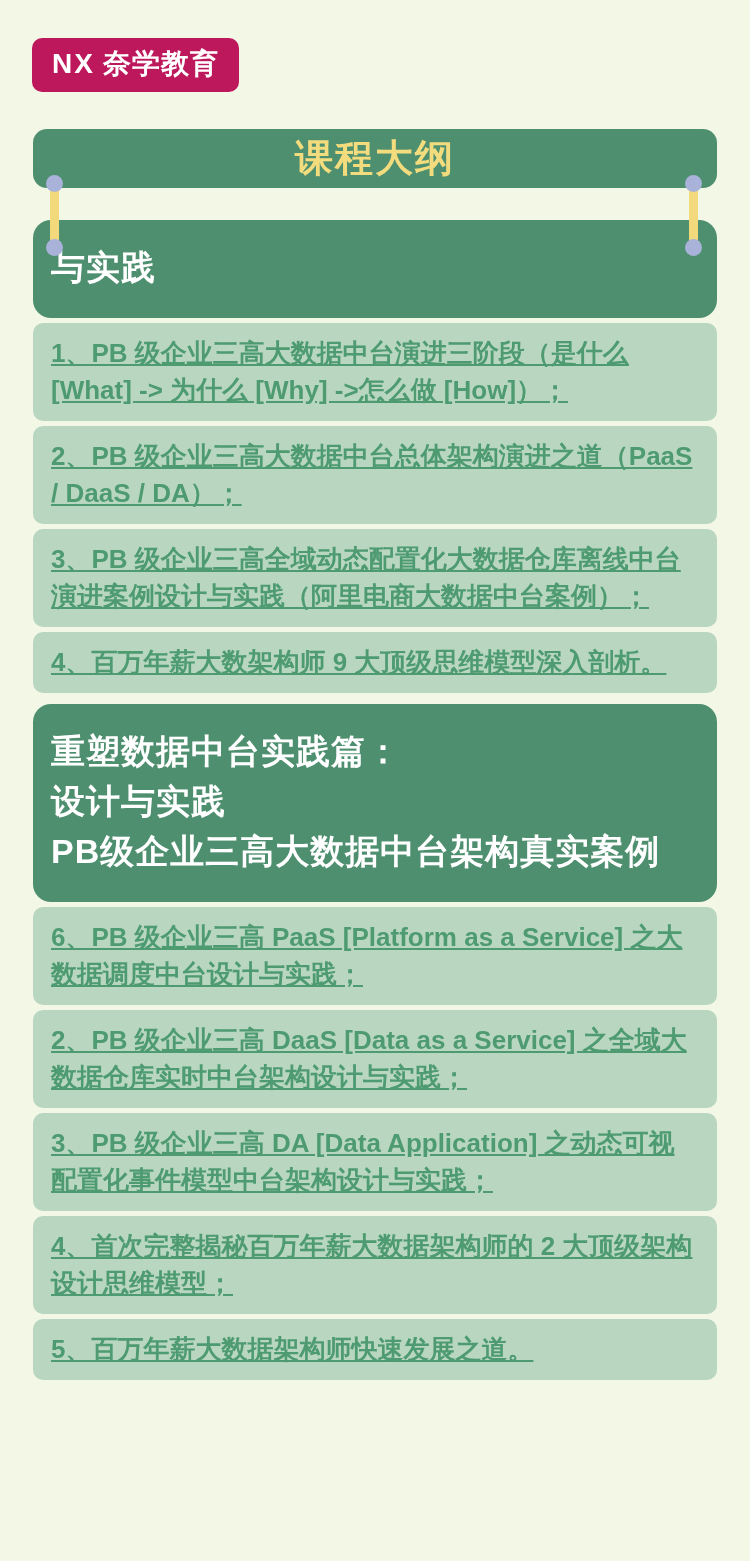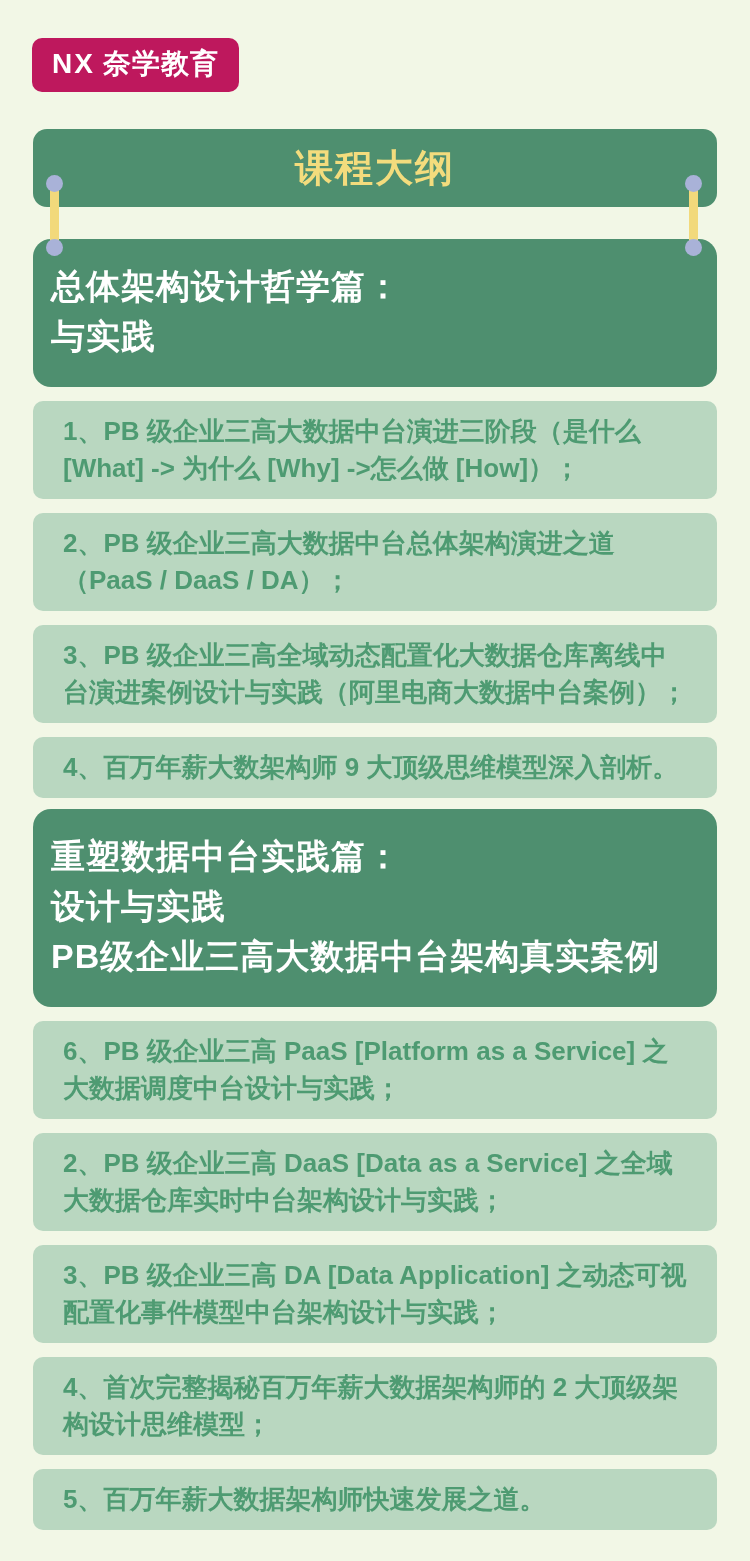--- a/index.html
+++ b/index.html
@@ -17,21 +17,21 @@
     border-radius:10px;
     padding:7px 20px 9px 20px;
     color:#ffffff;
     font-size:28px;
     font-weight:800;
     letter-spacing:1px;
   }
   .logo .mark{font-style:normal;margin-right:8px;letter-spacing:2px;}
   .title-bar{
     margin:37px 33px 0 33px;
-    height:78px;
+    height:59px;
     background:#4e8f6f;
     border-radius:14px;
     display:flex;align-items:center;justify-content:center;
     color:#f3dc7d;
     font-size:38px;
     font-weight:bold;
     letter-spacing:2px;
   }
   .pin{
     position:absolute;
@@ -61,28 +61,29 @@
     border-radius:18px;
     padding:22px 18px 26px 18px;
     color:#ffffff;
     font-size:34px;
     font-weight:bold;
     line-height:50px;
     letter-spacing:1px;
   }
   .section-2{margin-top:11px;}
   .item{
-    margin-top:14px;
+    margin-top:5px;
     background:#b9d7c0;
     border-radius:10px;
-    padding:12px 30px;
+    padding:12px 18px;
     color:#4e9b72;
     font-size:26px;
     font-weight:600;
     line-height:37px;
+    text-decoration:underline;
   }
 </style>
 </head>
 <body>
 
 
 
 <div class="logo">
   <span class="mark">NX</span><span>奈学教育</span>
 </div>
@@ -99,21 +100,20 @@
 <div class="pin pin-right">
   <span class="bar"></span>
   <span class="cap top"></span>
   <span class="cap bottom"></span>
 </div>
 
 <div class="content">
 
   <div class="section section-1">
     <div class="panel-header">
-      <div>总体架构设计哲学篇：</div>
       <div>与实践</div>
     </div>
     <div class="item">1、PB 级企业三高大数据中台演进三阶段（是什么 [What] -&gt; 为什么 [Why] -&gt;怎么做 [How]）；</div>
     <div class="item">2、PB 级企业三高大数据中台总体架构演进之道（PaaS / DaaS / DA）；</div>
     <div class="item">3、PB 级企业三高全域动态配置化大数据仓库离线中台演进案例设计与实践（阿里电商大数据中台案例）；</div>
     <div class="item">4、百万年薪大数架构师 9 大顶级思维模型深入剖析。</div>
   </div>
 
   <div class="section section-2">
     <div class="panel-header">

